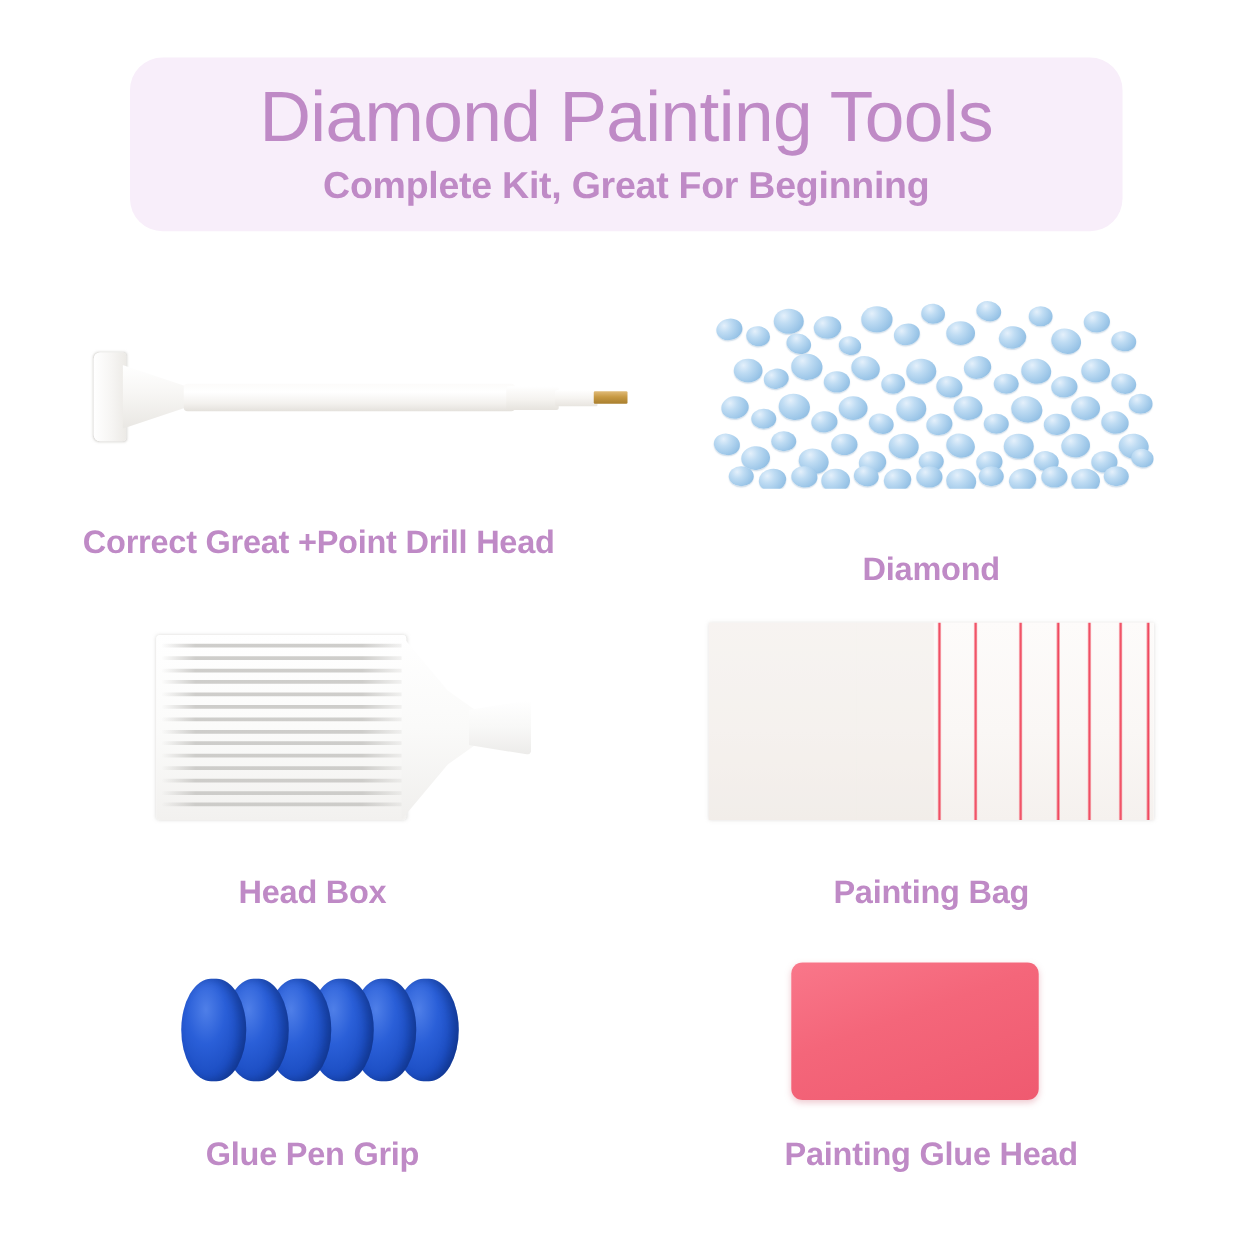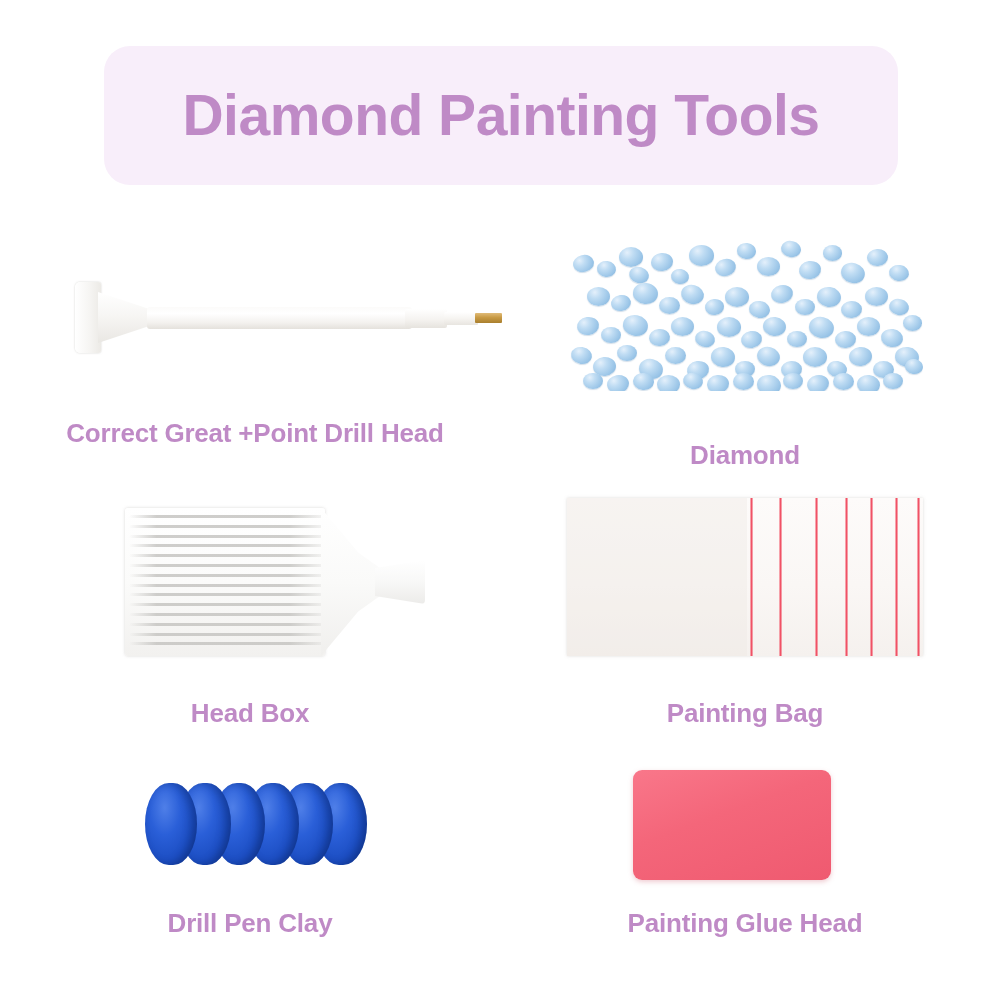--- a/index.html
+++ b/index.html
@@ -25,21 +25,21 @@
     height: 139px;
     background: #f8eefa;
     border-radius: 26px;
     display: flex;
     flex-direction: column;
     align-items: center;
     justify-content: center;
   }
   #header-title {
     font-size: 57px;
-    font-weight: bold;
+    font-weight: normal;
     color: #bf8ac6;
     letter-spacing: -0.5px;
     line-height: 1.05;
     white-space: nowrap;
   }
   #header-subtitle {
     font-size: 30px;
     font-weight: bold;
     color: #bf8ac6;
     margin-top: 7px;
@@ -273,20 +273,21 @@
     background: linear-gradient(160deg, #f9778a 0%, #f4667a 42%, #ef5a70 100%);
     border-radius: 9px;
     box-shadow: 0 2px 5px rgba(210,110,125,0.35);
   }
 </style>
 </head>
 <body>
 
 <div id="header-banner">
   <div id="header-title">Diamond Painting Tools</div>
+  <div id="header-subtitle">Complete Kit, Great For Beginning</div>
 </div>
 
 <div class="cell" id="cell-pen">
   <div class="cell-media">
     <div id="pen-wrap">
       <div id="pen-flat-head"></div>
       <div id="pen-head-taper"></div>
       <div id="pen-barrel"></div>
       <div id="pen-collar"></div>
       <div id="pen-nose"></div>
@@ -427,20 +428,20 @@
       <div id="grip-endcap"></div>
     <div class="grip-seg" style="left: 0px; z-index: 30;"></div>
         <div class="grip-seg" style="left: 34px; z-index: 29;"></div>
         <div class="grip-seg" style="left: 68px; z-index: 28;"></div>
         <div class="grip-seg" style="left: 102px; z-index: 27;"></div>
         <div class="grip-seg" style="left: 136px; z-index: 26;"></div>
         <div class="grip-seg" style="left: 170px; z-index: 25;"></div>
       </div>
   </div>
 </div>
-<div class="cell-label" id="label-grip">Drill Pen Clay</div>
+<div class="cell-label" id="label-grip">Glue Pen Grip</div>
 
 <div class="cell" id="cell-clay">
   <div class="cell-media">
     <div id="clay-block"></div>
   </div>
 </div>
 <div class="cell-label" id="label-clay">Painting Glue Head</div>
 
 </body></html>

